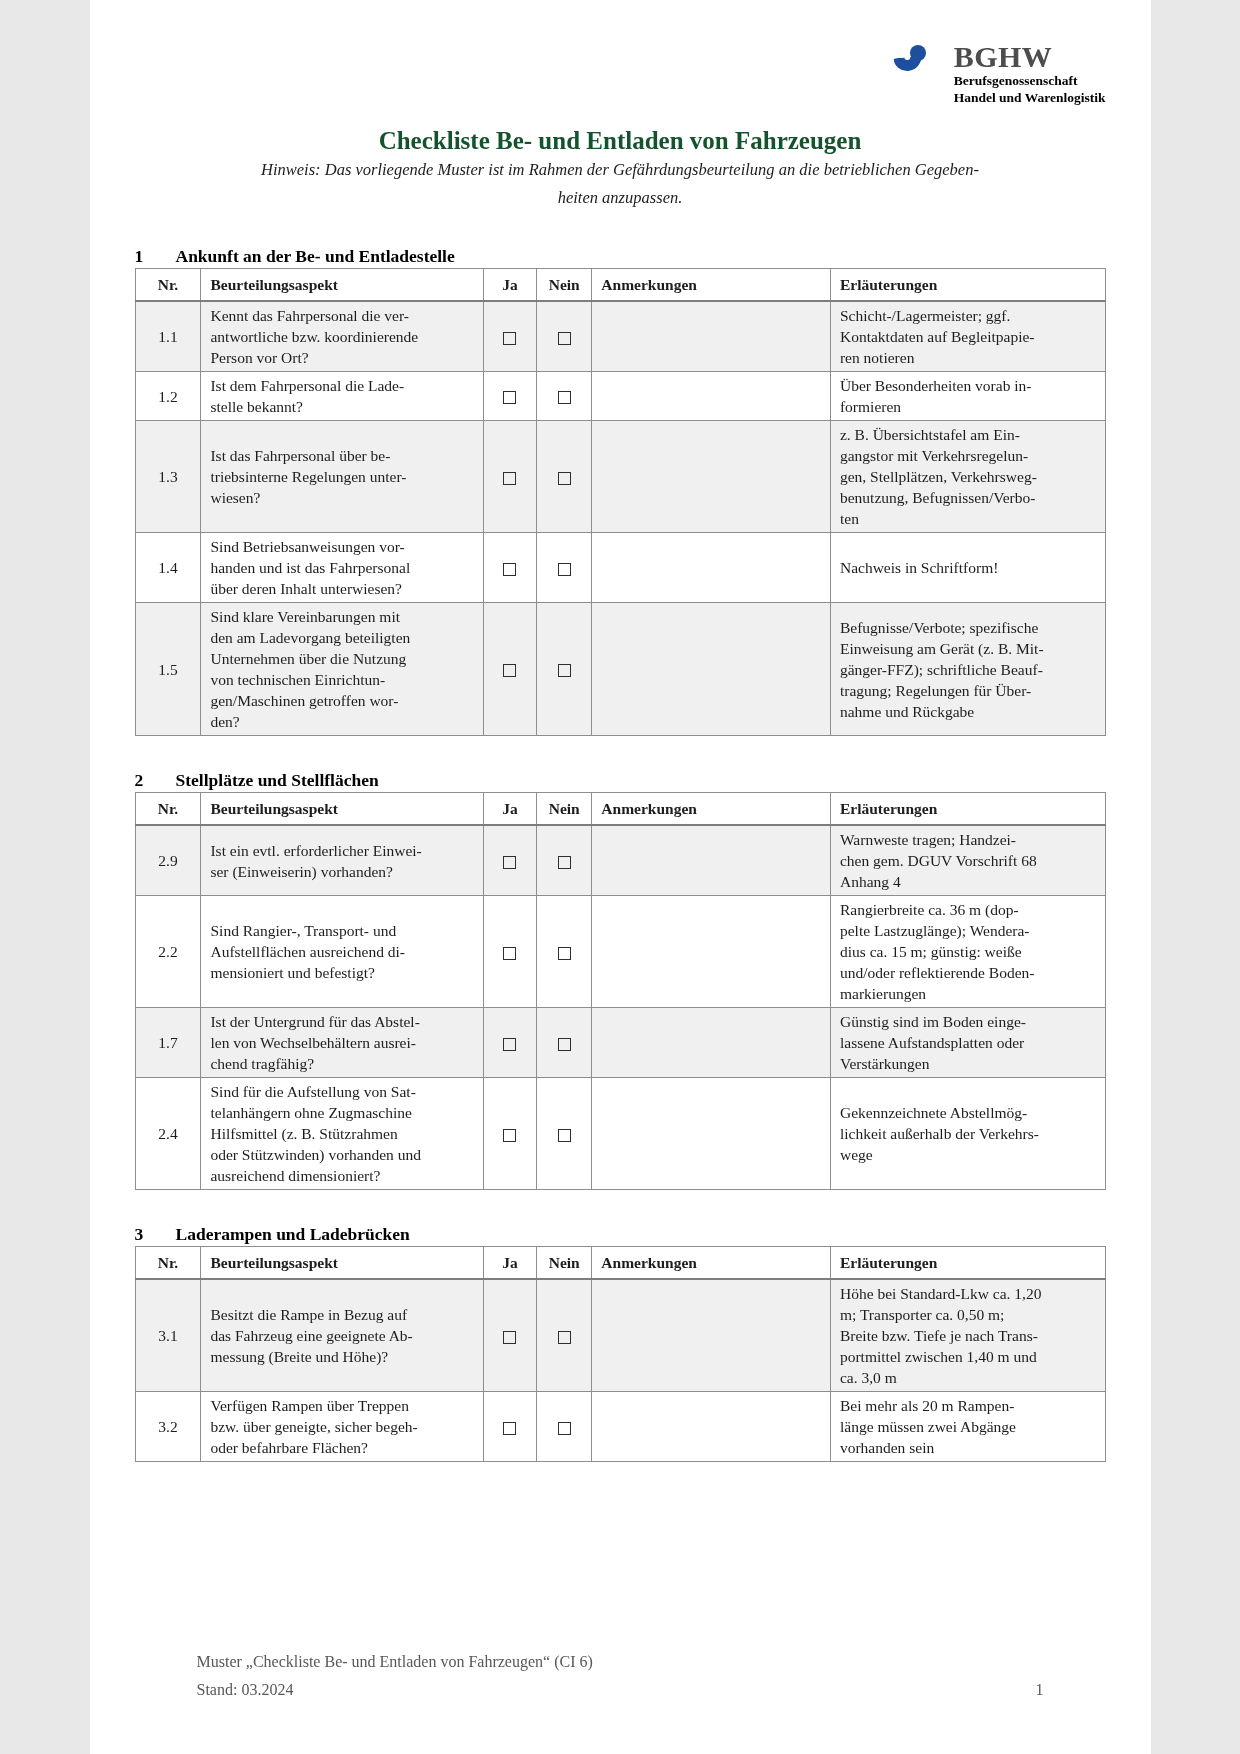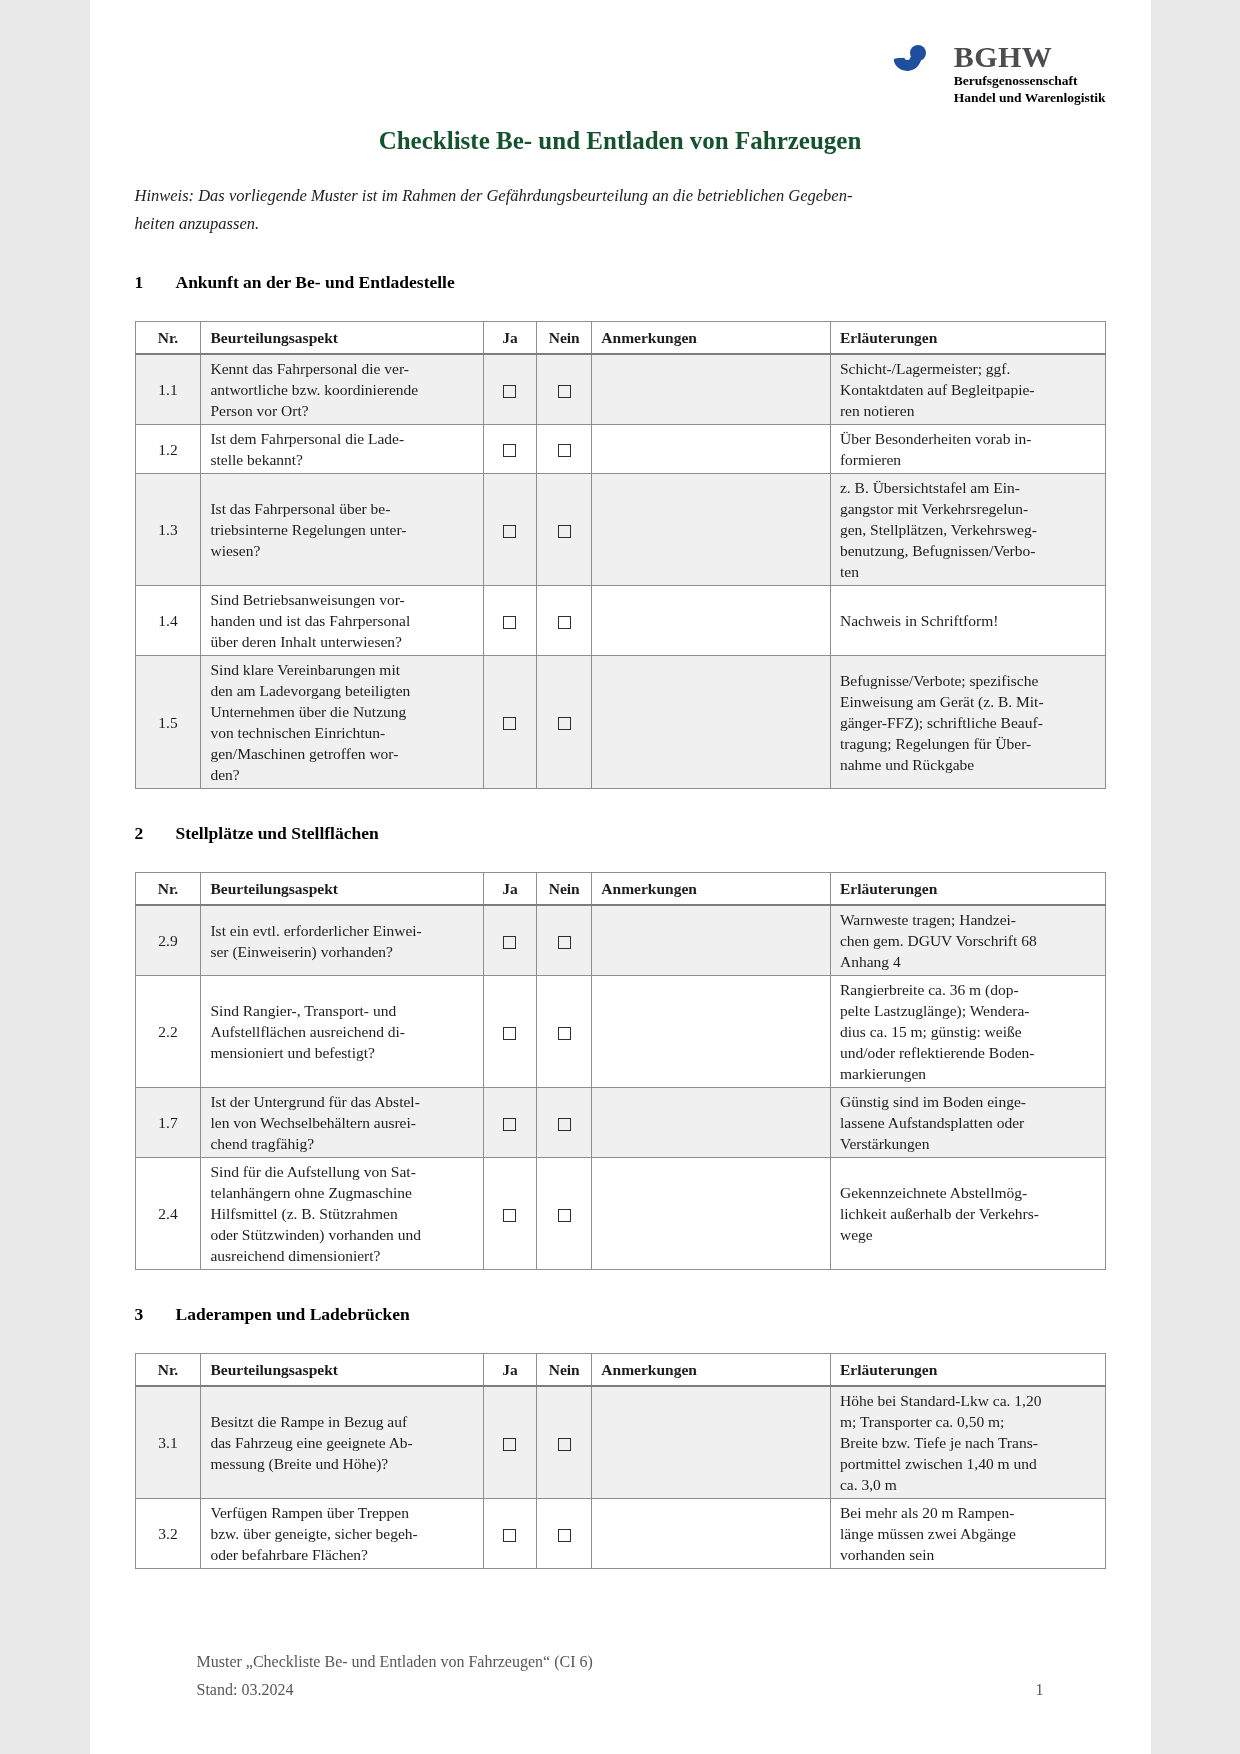--- a/index.html
+++ b/index.html
@@ -31,30 +31,30 @@
     border-bottom-left-radius:25px 25px;
     border-bottom-right-radius:25px 25px;
     transform:rotate(-6deg);
   }
   .logo-text { display:flex; flex-direction:column; }
   .logo-brand { font-size:30px; font-weight:bold; color:#4d4d4f; letter-spacing:.5px; line-height:30px; }
   .logo-sub { font-size:13.5px; color:#000000; line-height:17px; font-weight:bold; }
 
   
   h1.title { margin-top:20px; text-align:center; font-size:25px; line-height:30px; font-weight:bold; color:#14532d; }
-  .note { margin-top:26px; font-style:italic; font-size:16.5px; line-height:28px; color:#1d1d1b; }
+  .note { text-align:center; font-style:italic; font-size:16.5px; line-height:28px; color:#1d1d1b; }
   .note span { display:block; }
 
   h2.section-heading { margin-top:34px; font-size:17.5px; font-weight:bold; color:#000; display:flex; }
   h2.section-heading .sec-num { display:inline-block; width:41px; }
 
   
   table.checklist {
     width:100%;
-    margin-top:28px;
+    margin-top:1px;
     border-collapse:collapse;
     table-layout:fixed;
     font-size:15.5px;
     line-height:21px;
   }
   table.checklist col.c-nr  { width:6.8%; }
   table.checklist col.c-asp { width:29.1%; }
   table.checklist col.c-ja  { width:5.5%; }
   table.checklist col.c-ne  { width:5.7%; }
   table.checklist col.c-anm { width:24.6%; }

